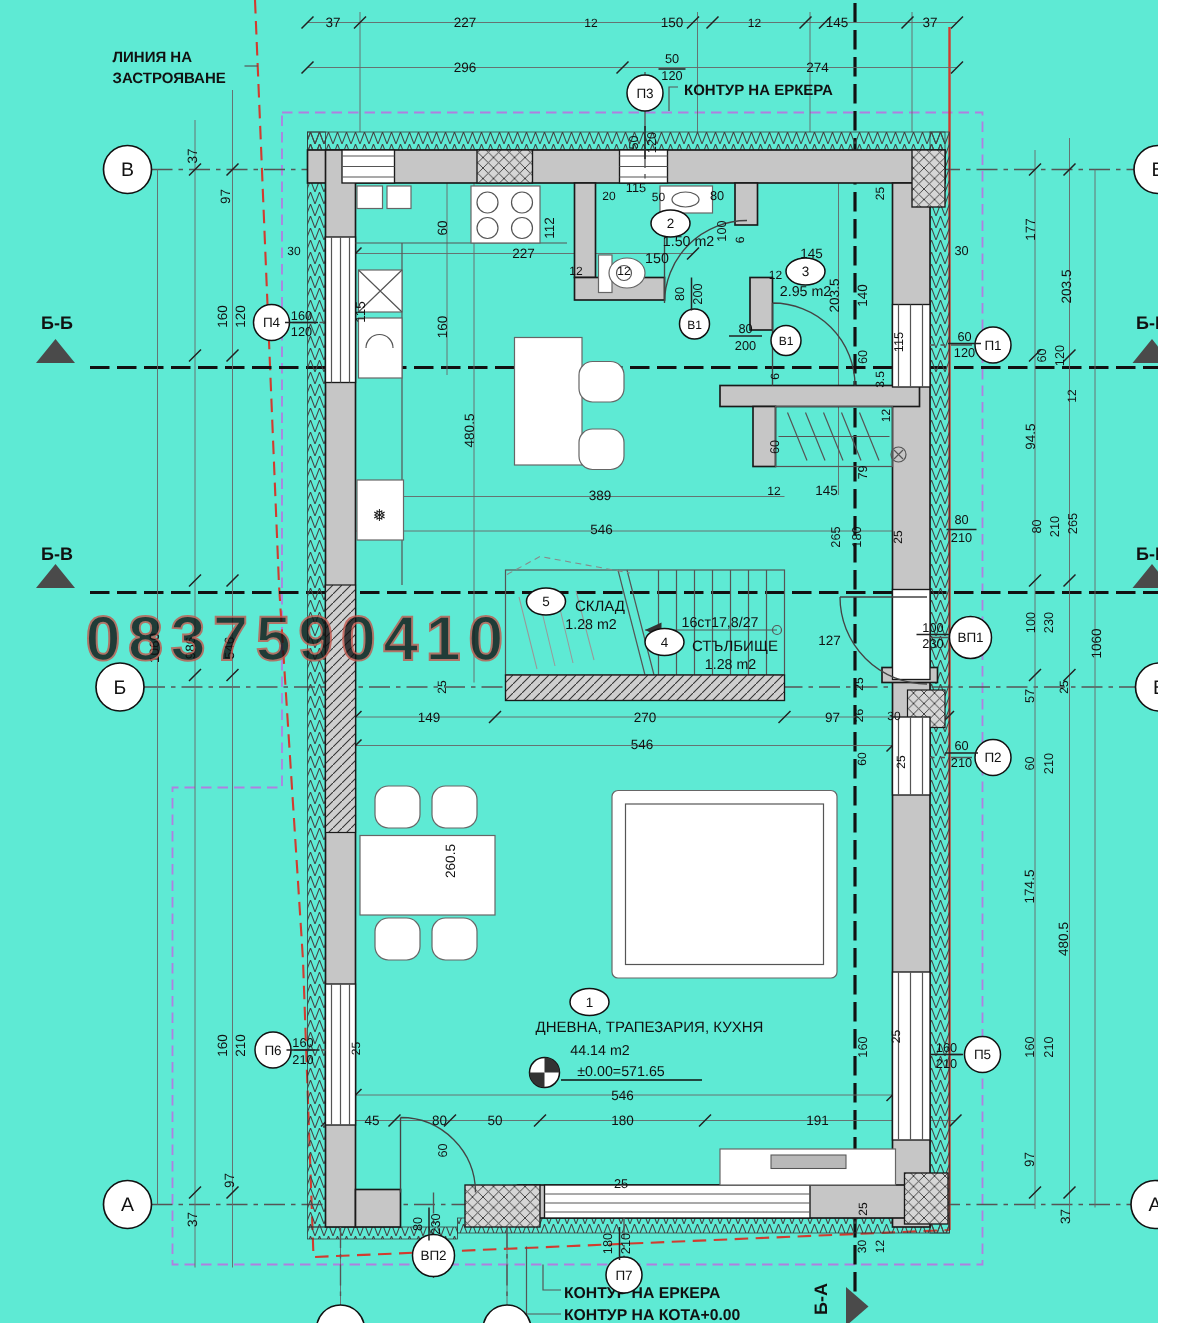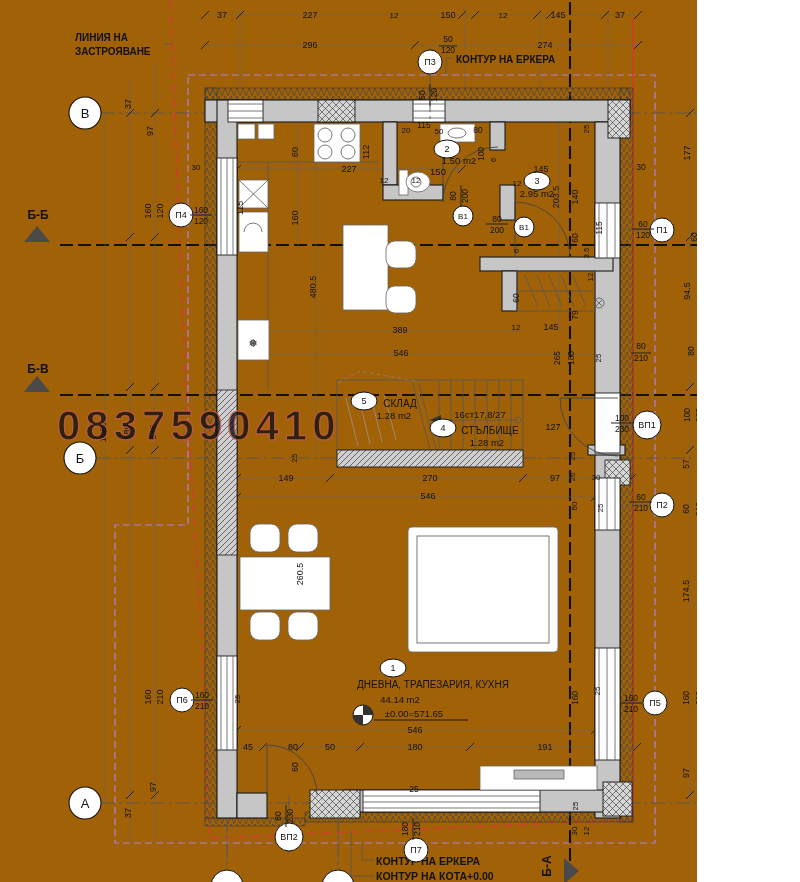--- a/index.html
+++ b/index.html
@@ -1,16 +1,16 @@
 <!DOCTYPE html>
 <html><head>
 <meta charset="utf-8">
 <style>
   html,body{margin:0;padding:0;background:#fff;}
-  .page{width:697px;height:882px;position:relative;background:#a16207;overflow:hidden;
+  .page{width:772px;height:882px;position:relative;background:#5eead4;overflow:hidden;
         font-family:"Liberation Sans",sans-serif;}
   svg{display:block;}
   text{fill:#111;font-family:"Liberation Sans",sans-serif;}
   .wall{fill:#c6c6c6;stroke:#1a1a1a;stroke-width:1.1;}
   .white{fill:#fff;stroke:#1a1a1a;stroke-width:0.9;}
   .thin{stroke:#555;stroke-width:0.8;fill:none;}
   .furn{stroke:#666;stroke-width:0.8;fill:#fff;}
   .dim{stroke:#666;stroke-width:0.6;fill:none;}
   .tick{stroke:#222;stroke-width:1;fill:none;}
   .axis{stroke:#555;stroke-width:0.9;fill:none;stroke-dasharray:14 4 3 4;}

